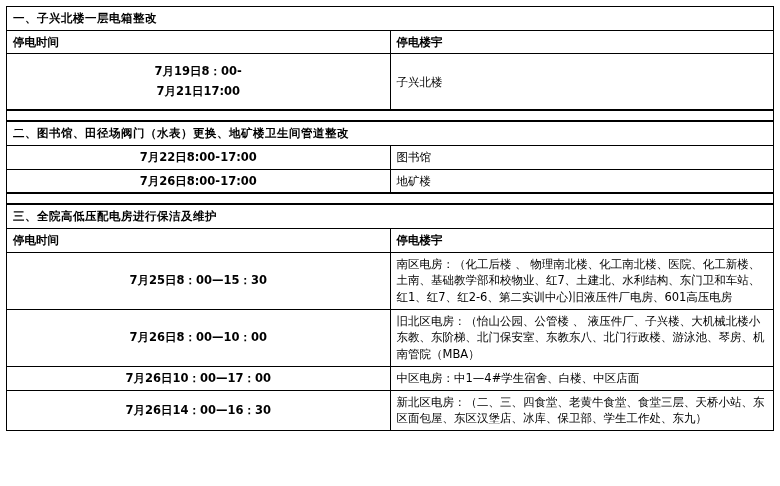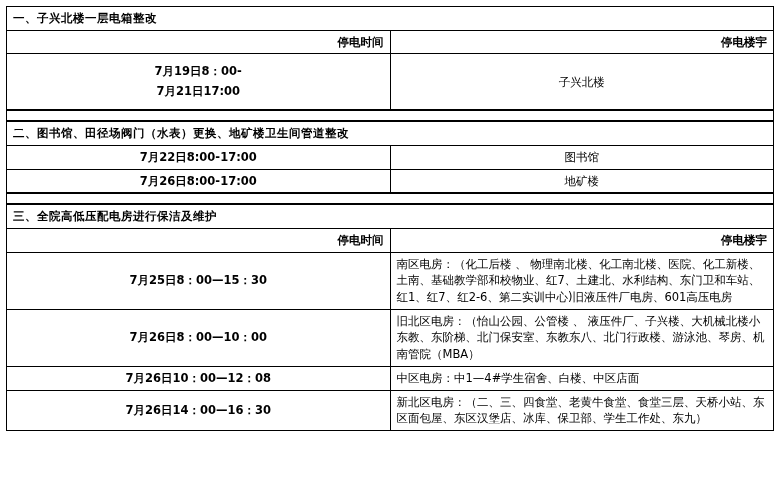--- a/index.html
+++ b/index.html
@@ -33,37 +33,37 @@
     font-size: 11.5px;
     line-height: 1.45;
   }
   .section-title {
     font-weight: bold;
     font-size: 13px;
     padding: 6px 8px 6px 10px;
     letter-spacing: 0.5px;
   }
   .colhead {
-    text-align: right;
+    text-align: left;
     font-weight: bold;
     font-size: 12.5px;
     padding: 5px 4px;
   }
   .time-cell {
     text-align: center;
     font-weight: bold;
     font-size: 12px;
     white-space: nowrap;
   }
   .time-cell.two-line {
     line-height: 1.7;
     padding: 8px 8px;
   }
   .bldg-center {
-    text-align: center;
+    text-align: left;
     font-size: 12px;
   }
   .bldg-left {
     text-align: left;
     font-size: 11.5px;
     line-height: 1.55;
     padding: 5px 7px;
   }
   .spacer-row td {
     border: none;
@@ -138,21 +138,21 @@
     </tr>
     <tr>
       <td class="time-cell">7月25日8：00—15：30</td>
       <td class="bldg-left">南区电房：（化工后楼 、 物理南北楼、化工南北楼、医院、化工新楼、土南、基础教学部和校物业、红7、土建北、水利结构、东门卫和车站、红1、红7、红2-6、第二实训中心)旧液压件厂电房、601高压电房</td>
     </tr>
     <tr>
       <td class="time-cell">7月26日8：00—10：00</td>
       <td class="bldg-left">旧北区电房：（怡山公园、公管楼 、 液压件厂、子兴楼、大机械北楼小东教、东阶梯、北门保安室、东教东八、北门行政楼、游泳池、琴房、机南管院（MBA）</td>
     </tr>
     <tr>
-      <td class="time-cell">7月26日10：00—12：08</td>
+      <td class="time-cell">7月26日10：00—17：00</td>
       <td class="bldg-left">中区电房：中1—4#学生宿舍、白楼、中区店面</td>
     </tr>
     <tr>
       <td class="time-cell">7月26日14：00—16：30</td>
       <td class="bldg-left">新北区电房：（二、三、四食堂、老黄牛食堂、食堂三层、天桥小站、东区面包屋、东区汉堡店、冰库、保卫部、学生工作处、东九）</td>
     </tr>
   </tbody>
     </table>
 
 </div>

